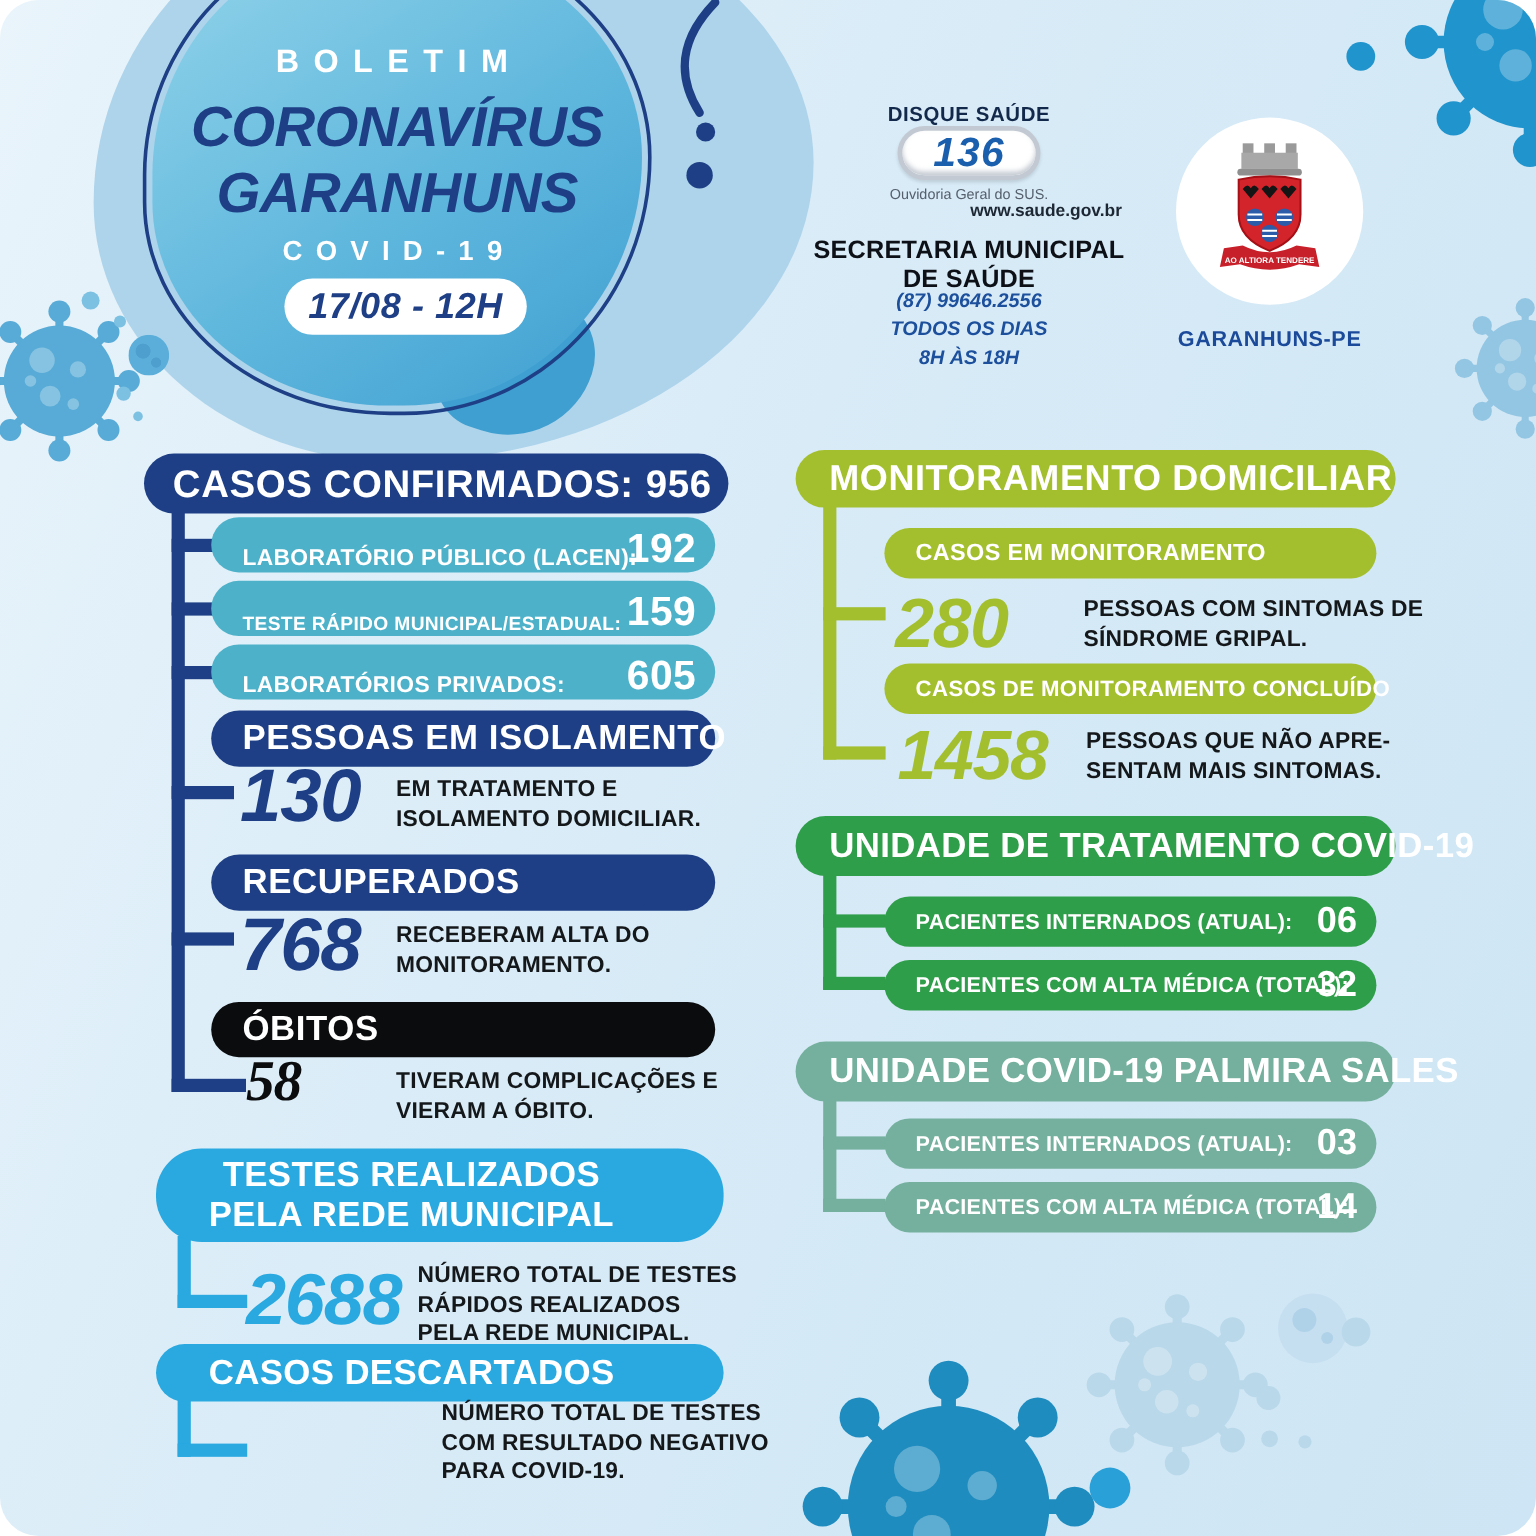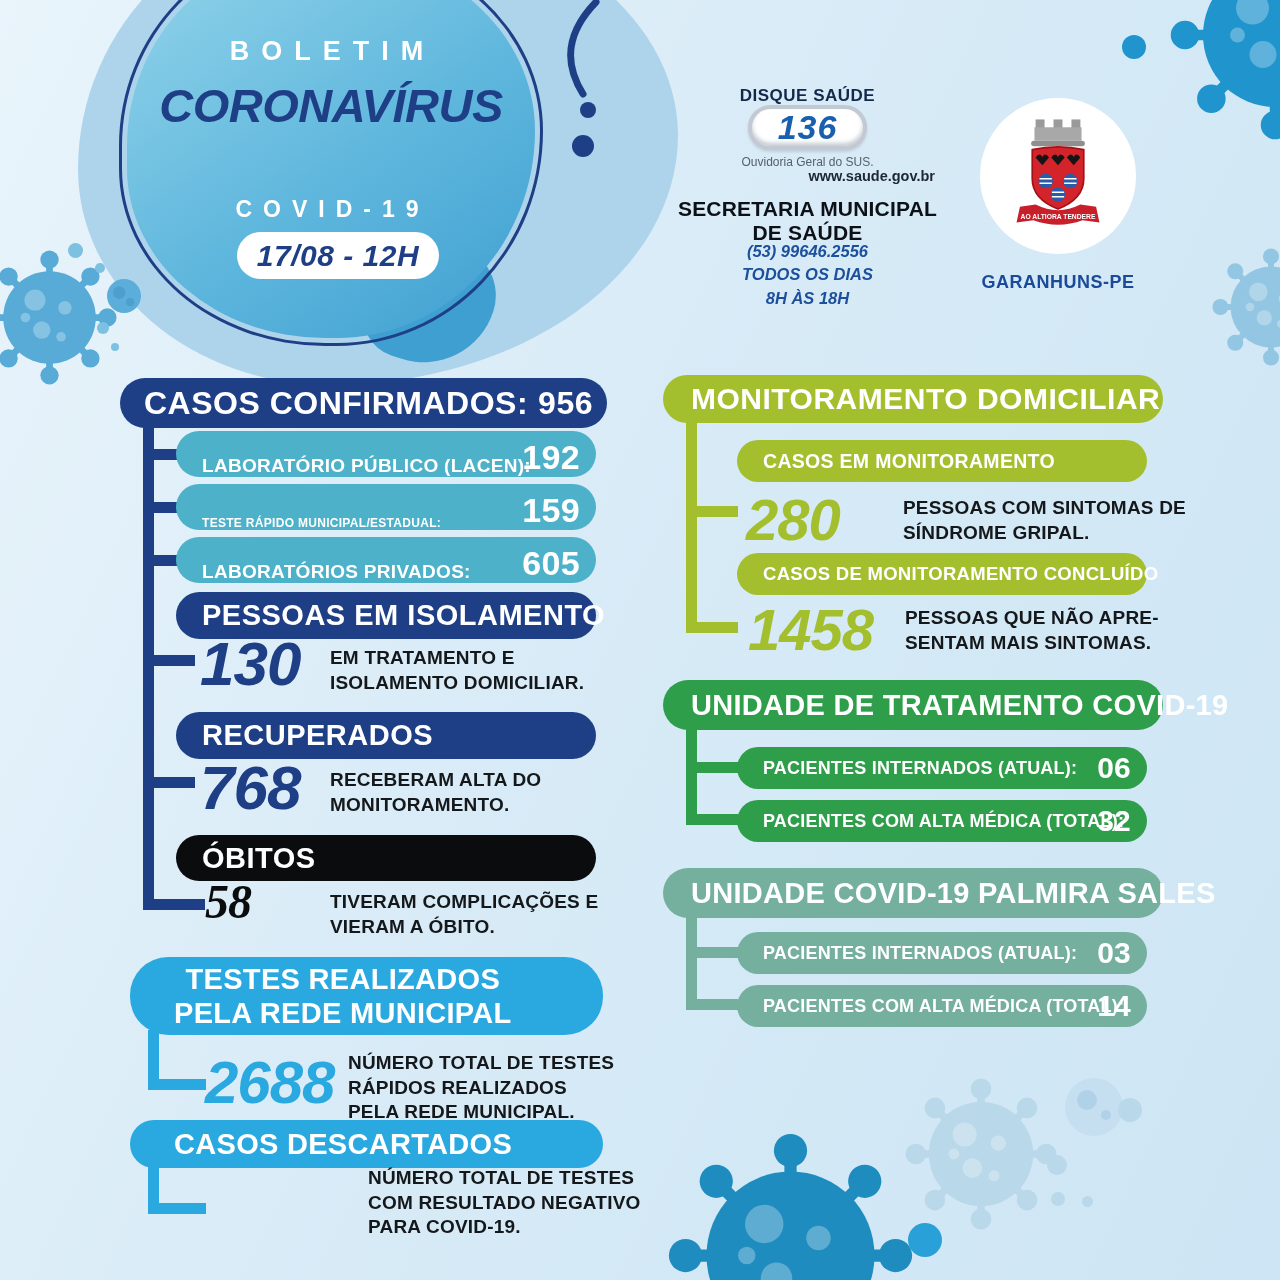--- a/index.html
+++ b/index.html
@@ -1,19 +1,19 @@
 <!DOCTYPE html>
 <html><head>
 <meta charset="utf-8">
 <style>
   * { margin:0; padding:0; box-sizing:border-box; }
   html,body { width:1280px; height:1280px; }
   body { font-family:"Liberation Sans", sans-serif; }
   #canvas { position:relative; width:1280px; height:1280px; overflow:hidden;
-            background:linear-gradient(115deg,#e9f4fb 0%,#d8ebf7 45%,#cde5f4 100%); }
+            background:linear-gradient(115deg,#e9f4fb 0%,#d8ebf7 45%,#cde5f4 100%);border-radius:32px; }
 
   
   .halo { position:absolute; left:78px; top:-95px; width:600px; height:480px;
           background:#aed4eb; border-radius:46% 54% 58% 42% / 55% 48% 52% 45%; z-index:1; }
   .bubble-tail { position:absolute; left:368px; top:240px; width:125px; height:125px;
           background:#3f9fd1; border-radius:12% 55% 78% 45%; transform:rotate(18deg); z-index:2; }
   .bubble { position:absolute; left:127px; top:-50px; width:408px; height:388px;
           background:linear-gradient(145deg,#93d4ea 0%,#5fb7dd 55%,#3f9fd1 100%);
           border-radius:48% 52% 50% 50% / 52% 48% 55% 45%;
           outline:3px solid #1e3f85; outline-offset:5px; z-index:3; }
@@ -194,30 +194,31 @@
     <div style="left:36px;top:32px;width:10px;height:10px;background:#b0d2e8"></div>
   </div>
   <div class="dot" style="left:908px;top:1223px;width:34px;height:34px;background:#2aa0d8"></div>
   <div class="dot" style="left:1118px;top:1098px;width:24px;height:24px;background:#b9d8ea"></div>
   <div class="dot" style="left:1047px;top:1155px;width:20px;height:20px;background:#b9d8ea"></div>
   <div class="dot" style="left:1051px;top:1192px;width:14px;height:14px;background:#b9d8ea"></div>
   <div class="dot" style="left:1082px;top:1196px;width:11px;height:11px;background:#b9d8ea"></div>
 
   <div class="bubble-text bb-eyebrow">BOLETIM</div>
   <div class="bubble-text bb-title1">CORONAVÍRUS</div>
+  <div class="bubble-text bb-title2">GARANHUNS</div>
   <div class="bubble-text bb-sub">COVID-19</div>
   <div class="bb-date">17/08 - 12H</div>
 
   <div class="hotline-label">DISQUE SAÚDE</div>
   <div class="hotline-pill">136</div>
   <div class="hotline-sub1">Ouvidoria Geral do SUS.</div>
   <div class="hotline-sub2">www.saude.gov.br</div>
   <div class="secretaria-name">SECRETARIA MUNICIPAL
 DE SAÚDE</div>
-  <div class="secretaria-contact">(53) 99646.2556
+  <div class="secretaria-contact">(87) 99646.2556
 TODOS OS DIAS
 8H ÀS 18H</div>
 
   <div class="crest-circle">
     <svg width="112" height="118" viewBox="0 0 100 105">
       <rect x="30" y="2" width="8" height="9" fill="#9a9a9a"></rect>
       <rect x="46" y="2" width="8" height="9" fill="#9a9a9a"></rect>
       <rect x="62" y="2" width="8" height="9" fill="#9a9a9a"></rect>
       <rect x="29" y="9" width="42" height="12" fill="#a8a8a8"></rect>
       <rect x="26" y="21" width="48" height="5" rx="2.5" fill="#8f8f8f"></rect>
@@ -252,21 +253,21 @@
   <div class="hbar navy-c" style="left:143px;top:555px;width:48px;height:11px"></div>
   <div class="hbar navy-c" style="left:143px;top:655px;width:52px;height:11px"></div>
   <div class="hbar navy-c" style="left:143px;top:777px;width:52px;height:11px"></div>
   <div class="hbar navy-c" style="left:143px;top:899px;width:62px;height:11px"></div>
 
   <div class="pill tealpill" style="top:431px">
     <span class="lbl">LABORATÓRIO PÚBLICO (LACEN):</span>
     <span class="num">192</span>
   </div>
   <div class="pill tealpill" style="top:484px">
-    <span class="lbl" style="font-size:12px">TESTE RÁPIDO MUNICIPAL/ESTADUAL:</span>
+    <span class="lbl" style="font-size:16px">TESTE RÁPIDO MUNICIPAL/ESTADUAL:</span>
     <span class="num">159</span>
   </div>
   <div class="pill tealpill" style="top:537px">
     <span class="lbl">LABORATÓRIOS PRIVADOS:</span>
     <span class="num">605</span>
   </div>
 
   <div class="pill sub-navy" style="top:592px">
     <span class="lbl">PESSOAS EM ISOLAMENTO</span>
   </div>

